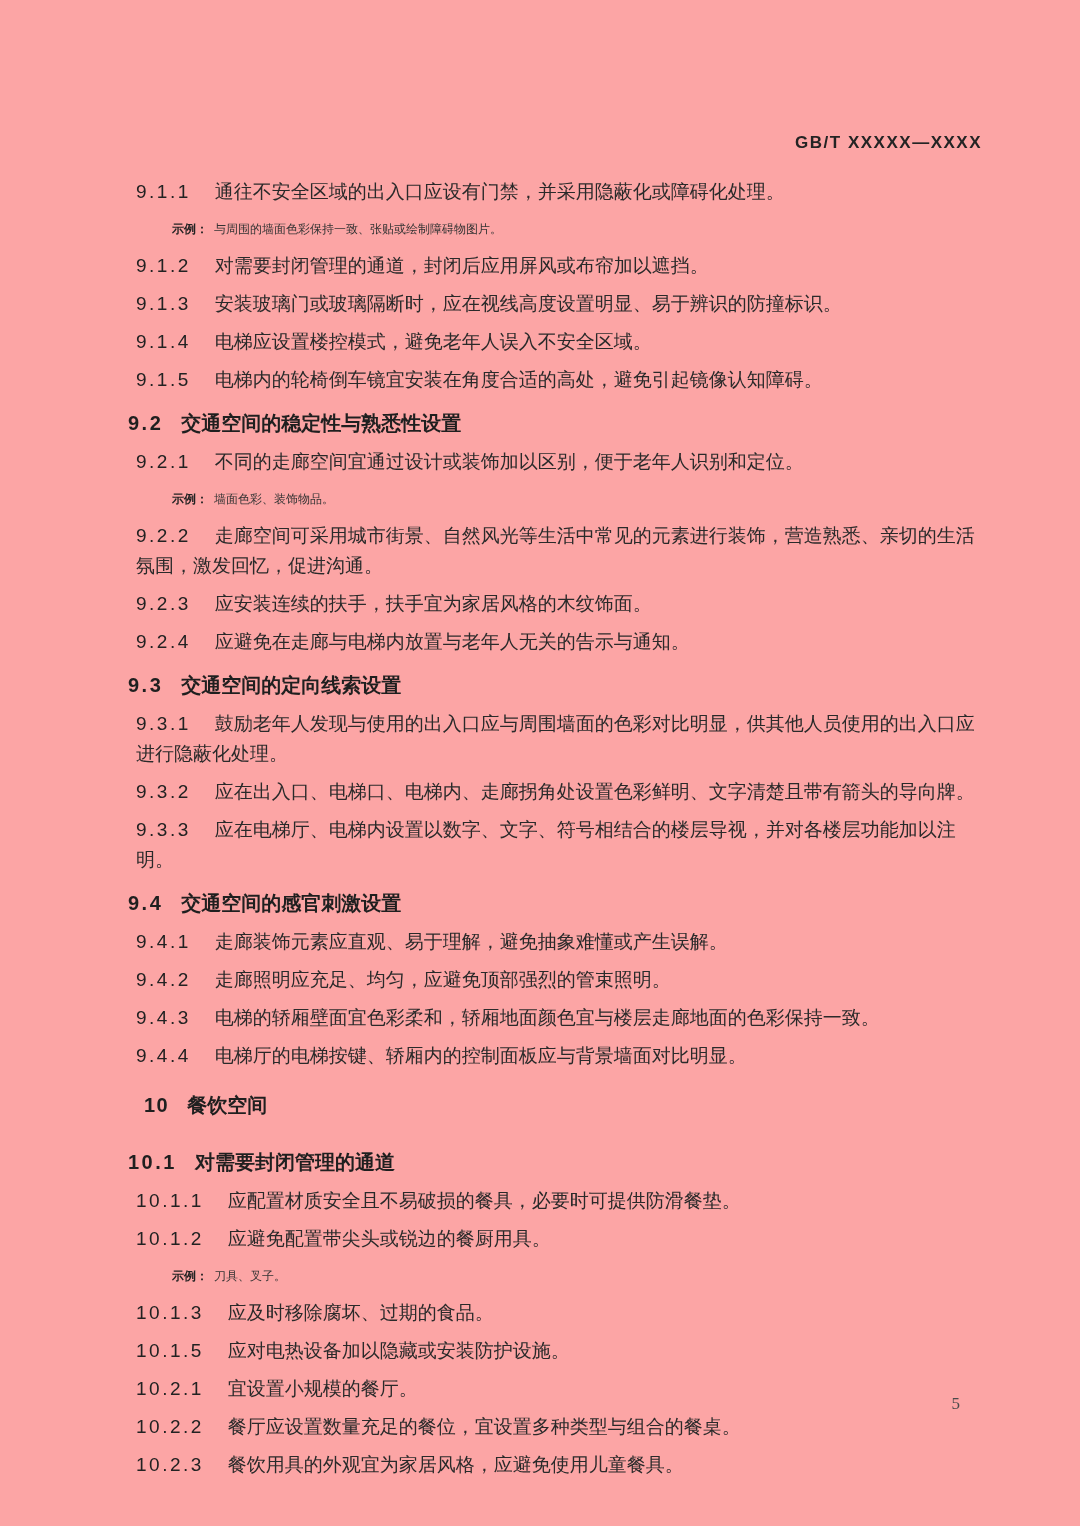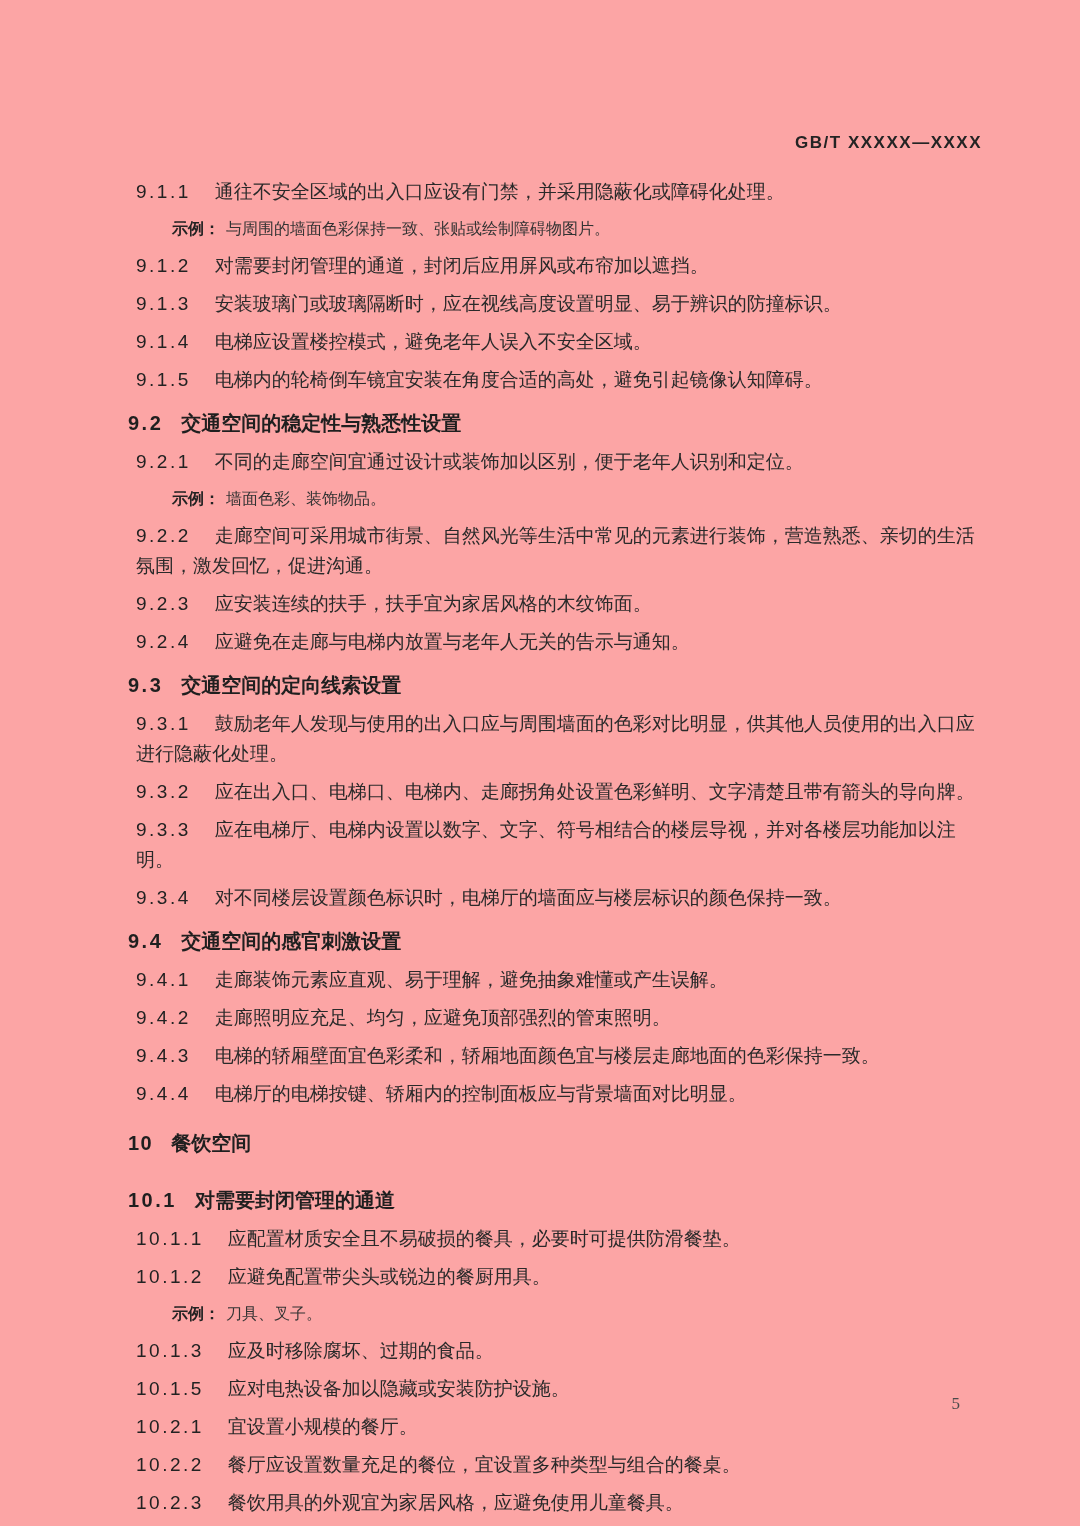--- a/index.html
+++ b/index.html
@@ -65,23 +65,24 @@
     font-size: 20px;
     line-height: 32px;
     margin: 18px 0 26px 0;
     color: #1f1f1f;
   }
   .chapter .num {
     display: inline-block;
     letter-spacing: 1.5px;
     margin-right: 18px;
     white-space: nowrap;
+    margin-left: 16px;
   }
   .example {
-    font-size: 16px;
+    font-size: 12px;
     line-height: 28px;
     padding-left: 36px;
     color: #333333;
   }
   .example .ex-label {
     font-family: "Liberation Sans", "DejaVu Sans", sans-serif;
     font-weight: 700;
     margin-right: 6px;
     color: #222222;
   }
@@ -110,21 +111,20 @@
       <div class="row section"><span class="num">9.2</span><span class="txt">交通空间的稳定性与熟悉性设置</span></div>
       <div class="row clause"><span class="num">9.2.1</span><span class="txt">不同的走廊空间宜通过设计或装饰加以区别，便于老年人识别和定位。</span></div>
       <div class="row example"><span class="ex-label">示例：</span><span class="ex-text">墙面色彩、装饰物品。</span></div>
       <div class="row clause"><span class="num">9.2.2</span><span class="txt">走廊空间可采用城市街景、自然风光等生活中常见的元素进行装饰，营造熟悉、亲切的生活氛围，激发回忆，促进沟通。</span></div>
       <div class="row clause"><span class="num">9.2.3</span><span class="txt">应安装连续的扶手，扶手宜为家居风格的木纹饰面。</span></div>
       <div class="row clause"><span class="num">9.2.4</span><span class="txt">应避免在走廊与电梯内放置与老年人无关的告示与通知。</span></div>
       <div class="row section"><span class="num">9.3</span><span class="txt">交通空间的定向线索设置</span></div>
       <div class="row clause"><span class="num">9.3.1</span><span class="txt">鼓励老年人发现与使用的出入口应与周围墙面的色彩对比明显，供其他人员使用的出入口应进行隐蔽化处理。</span></div>
       <div class="row clause"><span class="num">9.3.2</span><span class="txt">应在出入口、电梯口、电梯内、走廊拐角处设置色彩鲜明、文字清楚且带有箭头的导向牌。</span></div>
       <div class="row clause"><span class="num">9.3.3</span><span class="txt">应在电梯厅、电梯内设置以数字、文字、符号相结合的楼层导视，并对各楼层功能加以注明。</span></div>
-      <div class="row clause"><span class="num">9.3.4</span><span class="txt">对不同楼层设置颜色标识时，电梯厅的墙面应与楼层标识的颜色保持一致。</span></div>
       <div class="row section"><span class="num">9.4</span><span class="txt">交通空间的感官刺激设置</span></div>
       <div class="row clause"><span class="num">9.4.1</span><span class="txt">走廊装饰元素应直观、易于理解，避免抽象难懂或产生误解。</span></div>
       <div class="row clause"><span class="num">9.4.2</span><span class="txt">走廊照明应充足、均匀，应避免顶部强烈的管束照明。</span></div>
       <div class="row clause"><span class="num">9.4.3</span><span class="txt">电梯的轿厢壁面宜色彩柔和，轿厢地面颜色宜与楼层走廊地面的色彩保持一致。</span></div>
       <div class="row clause"><span class="num">9.4.4</span><span class="txt">电梯厅的电梯按键、轿厢内的控制面板应与背景墙面对比明显。</span></div>
       <div class="row chapter"><span class="num">10</span><span class="txt">餐饮空间</span></div>
       <div class="row section"><span class="num">10.1</span><span class="txt">对需要封闭管理的通道</span></div>
       <div class="row clause"><span class="num">10.1.1</span><span class="txt">应配置材质安全且不易破损的餐具，必要时可提供防滑餐垫。</span></div>
       <div class="row clause"><span class="num">10.1.2</span><span class="txt">应避免配置带尖头或锐边的餐厨用具。</span></div>
       <div class="row example"><span class="ex-label">示例：</span><span class="ex-text">刀具、叉子。</span></div>

